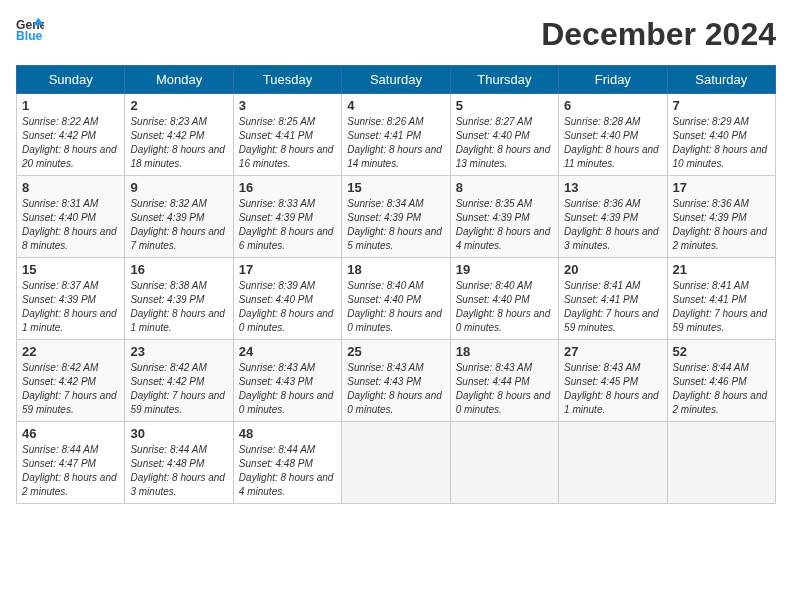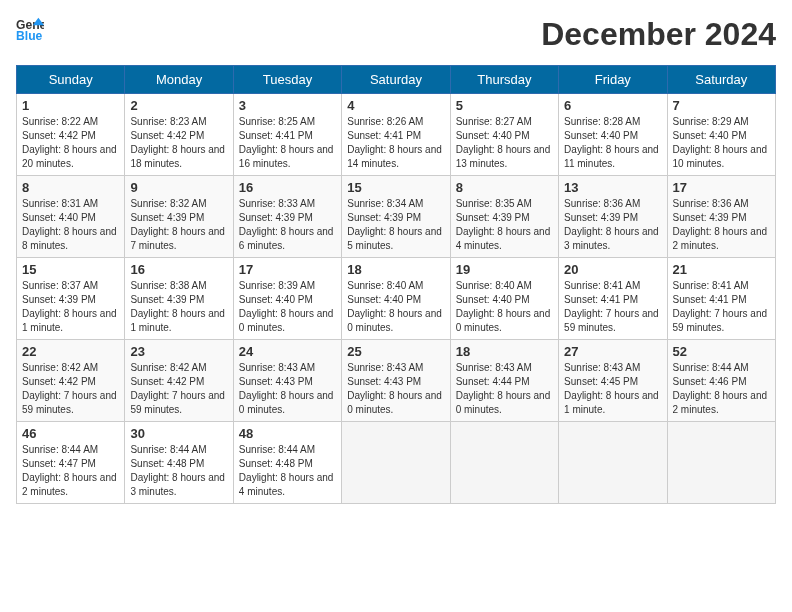--- a/index.html
+++ b/index.html
@@ -66,20 +66,21 @@
       font-size: 13px;
       font-weight: bold;
       color: #333;
       display: block;
       margin-bottom: 2px;
     }
     .day-info {
       font-size: 10px;
       color: #333;
       line-height: 1.4;
+      font-style: italic;
     }
     tr:nth-child(even) td:not(.empty) {
       background: #f9f9f9;
     }
     tbody tr td {
       height: 82px;
     }
   </style>
 </head>
 <body>

